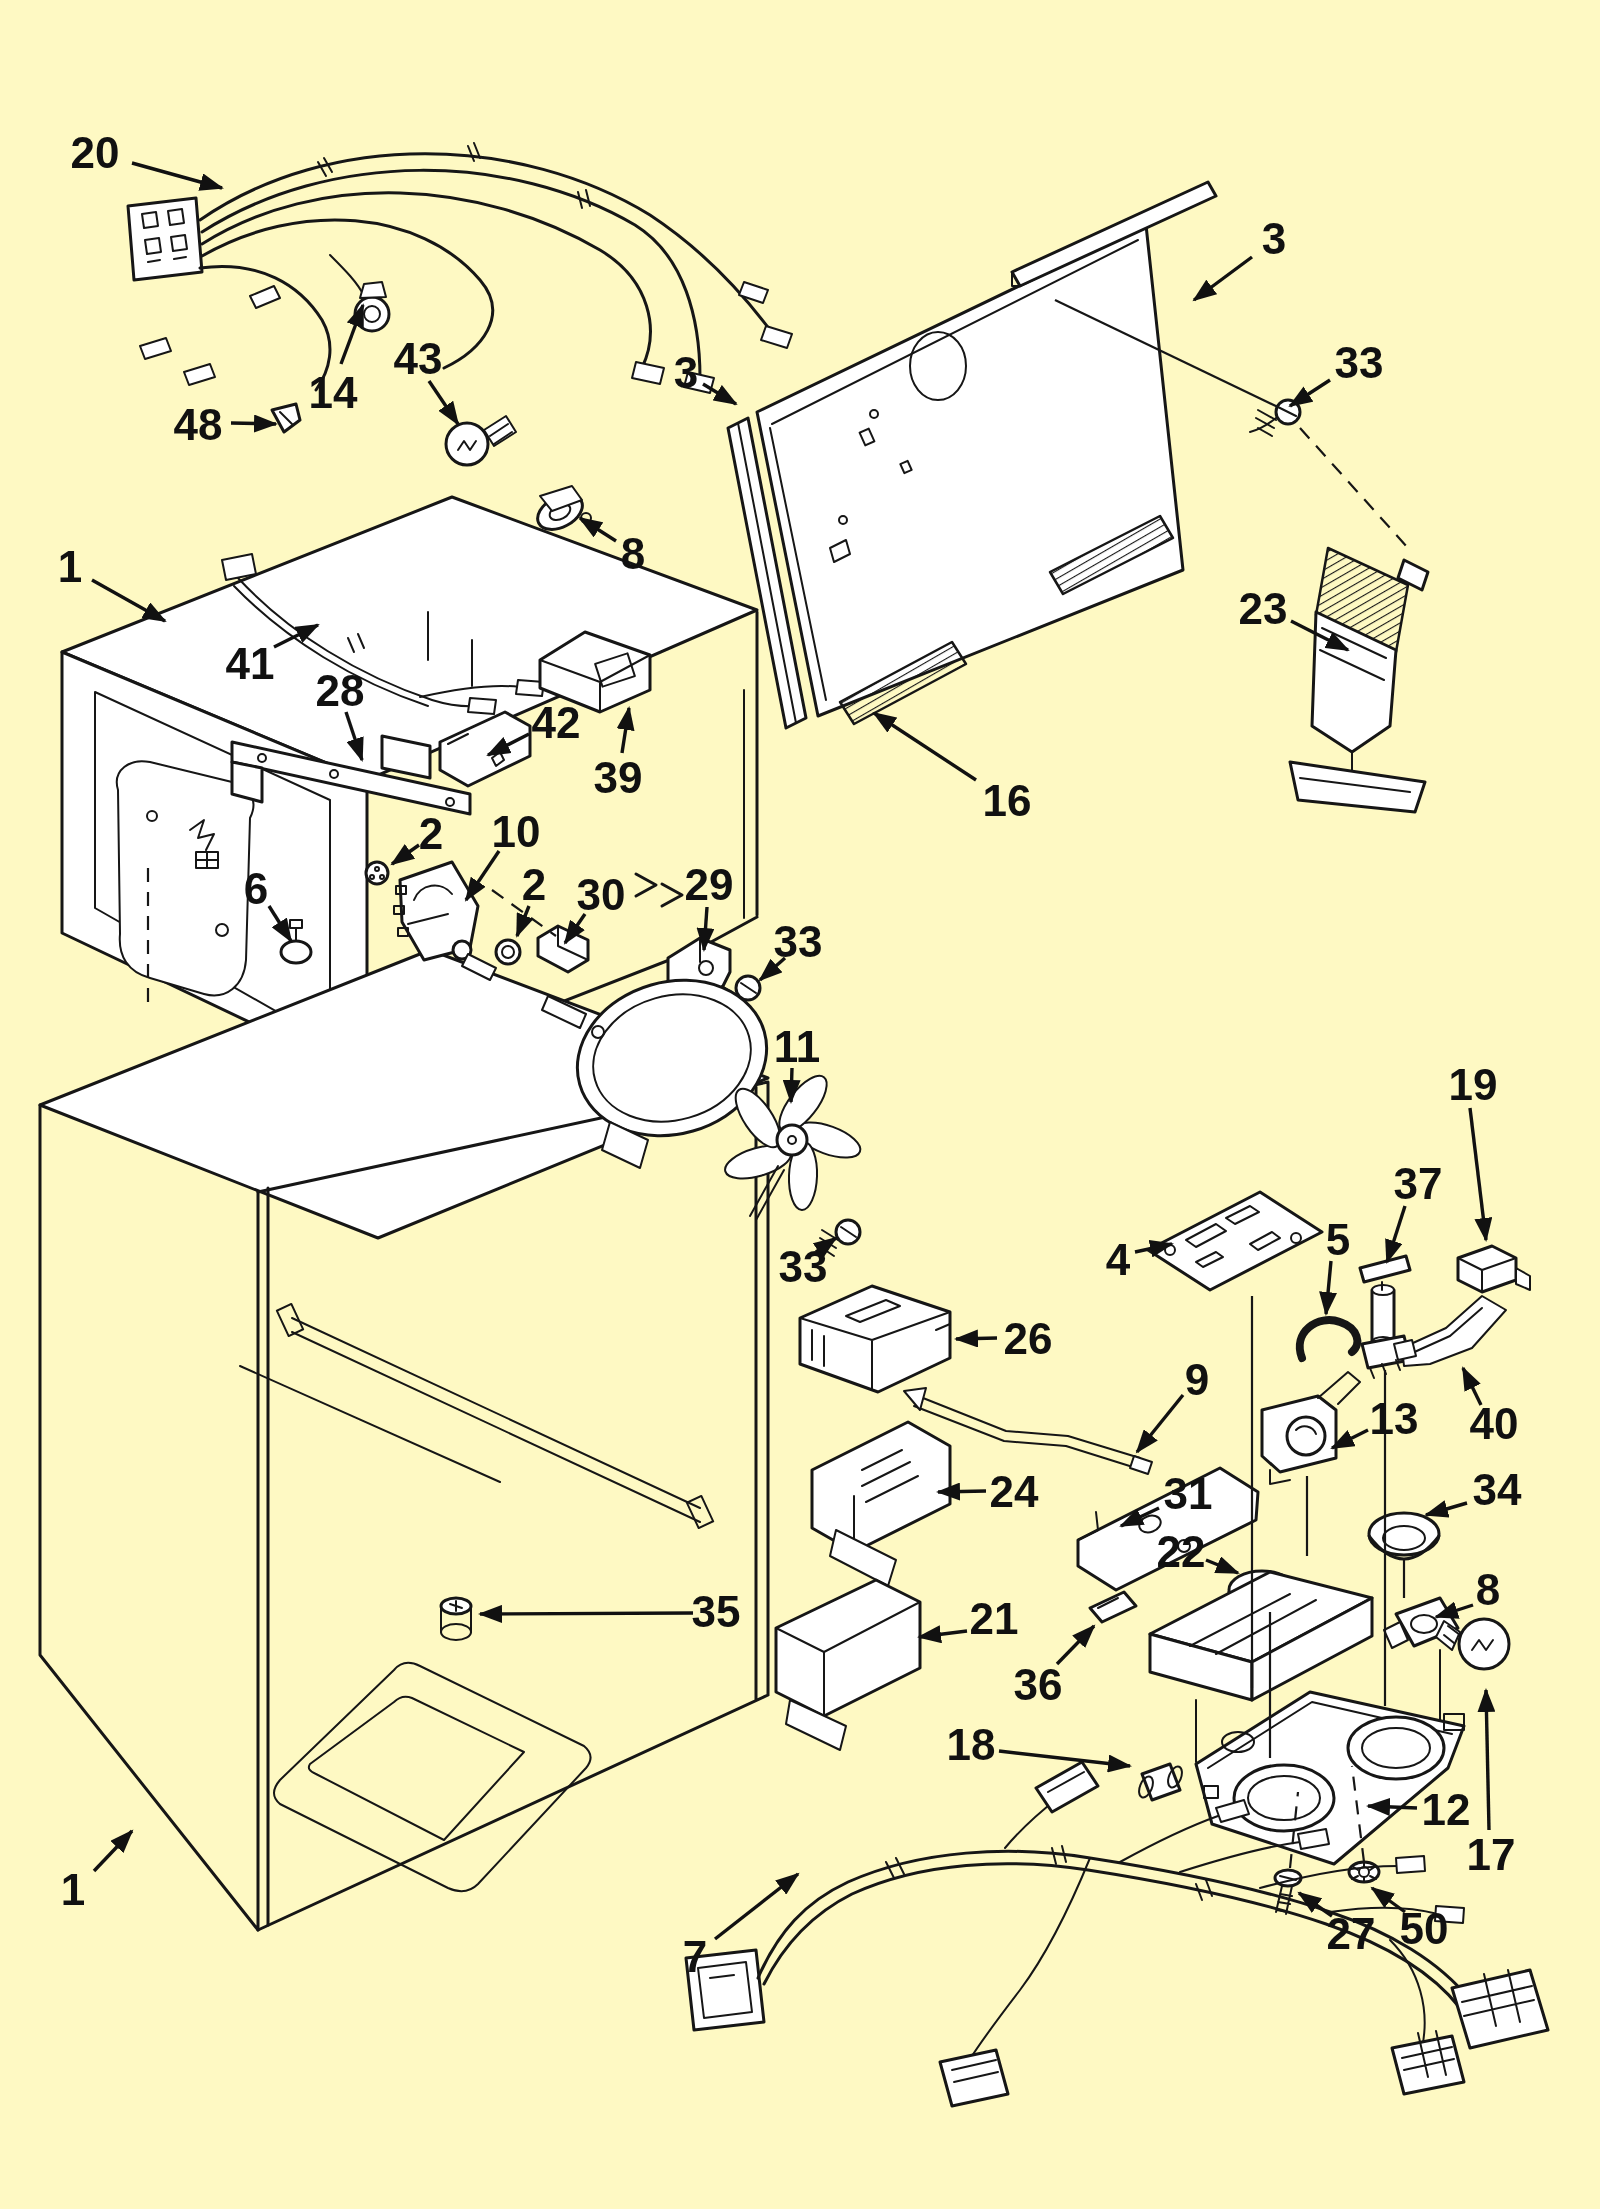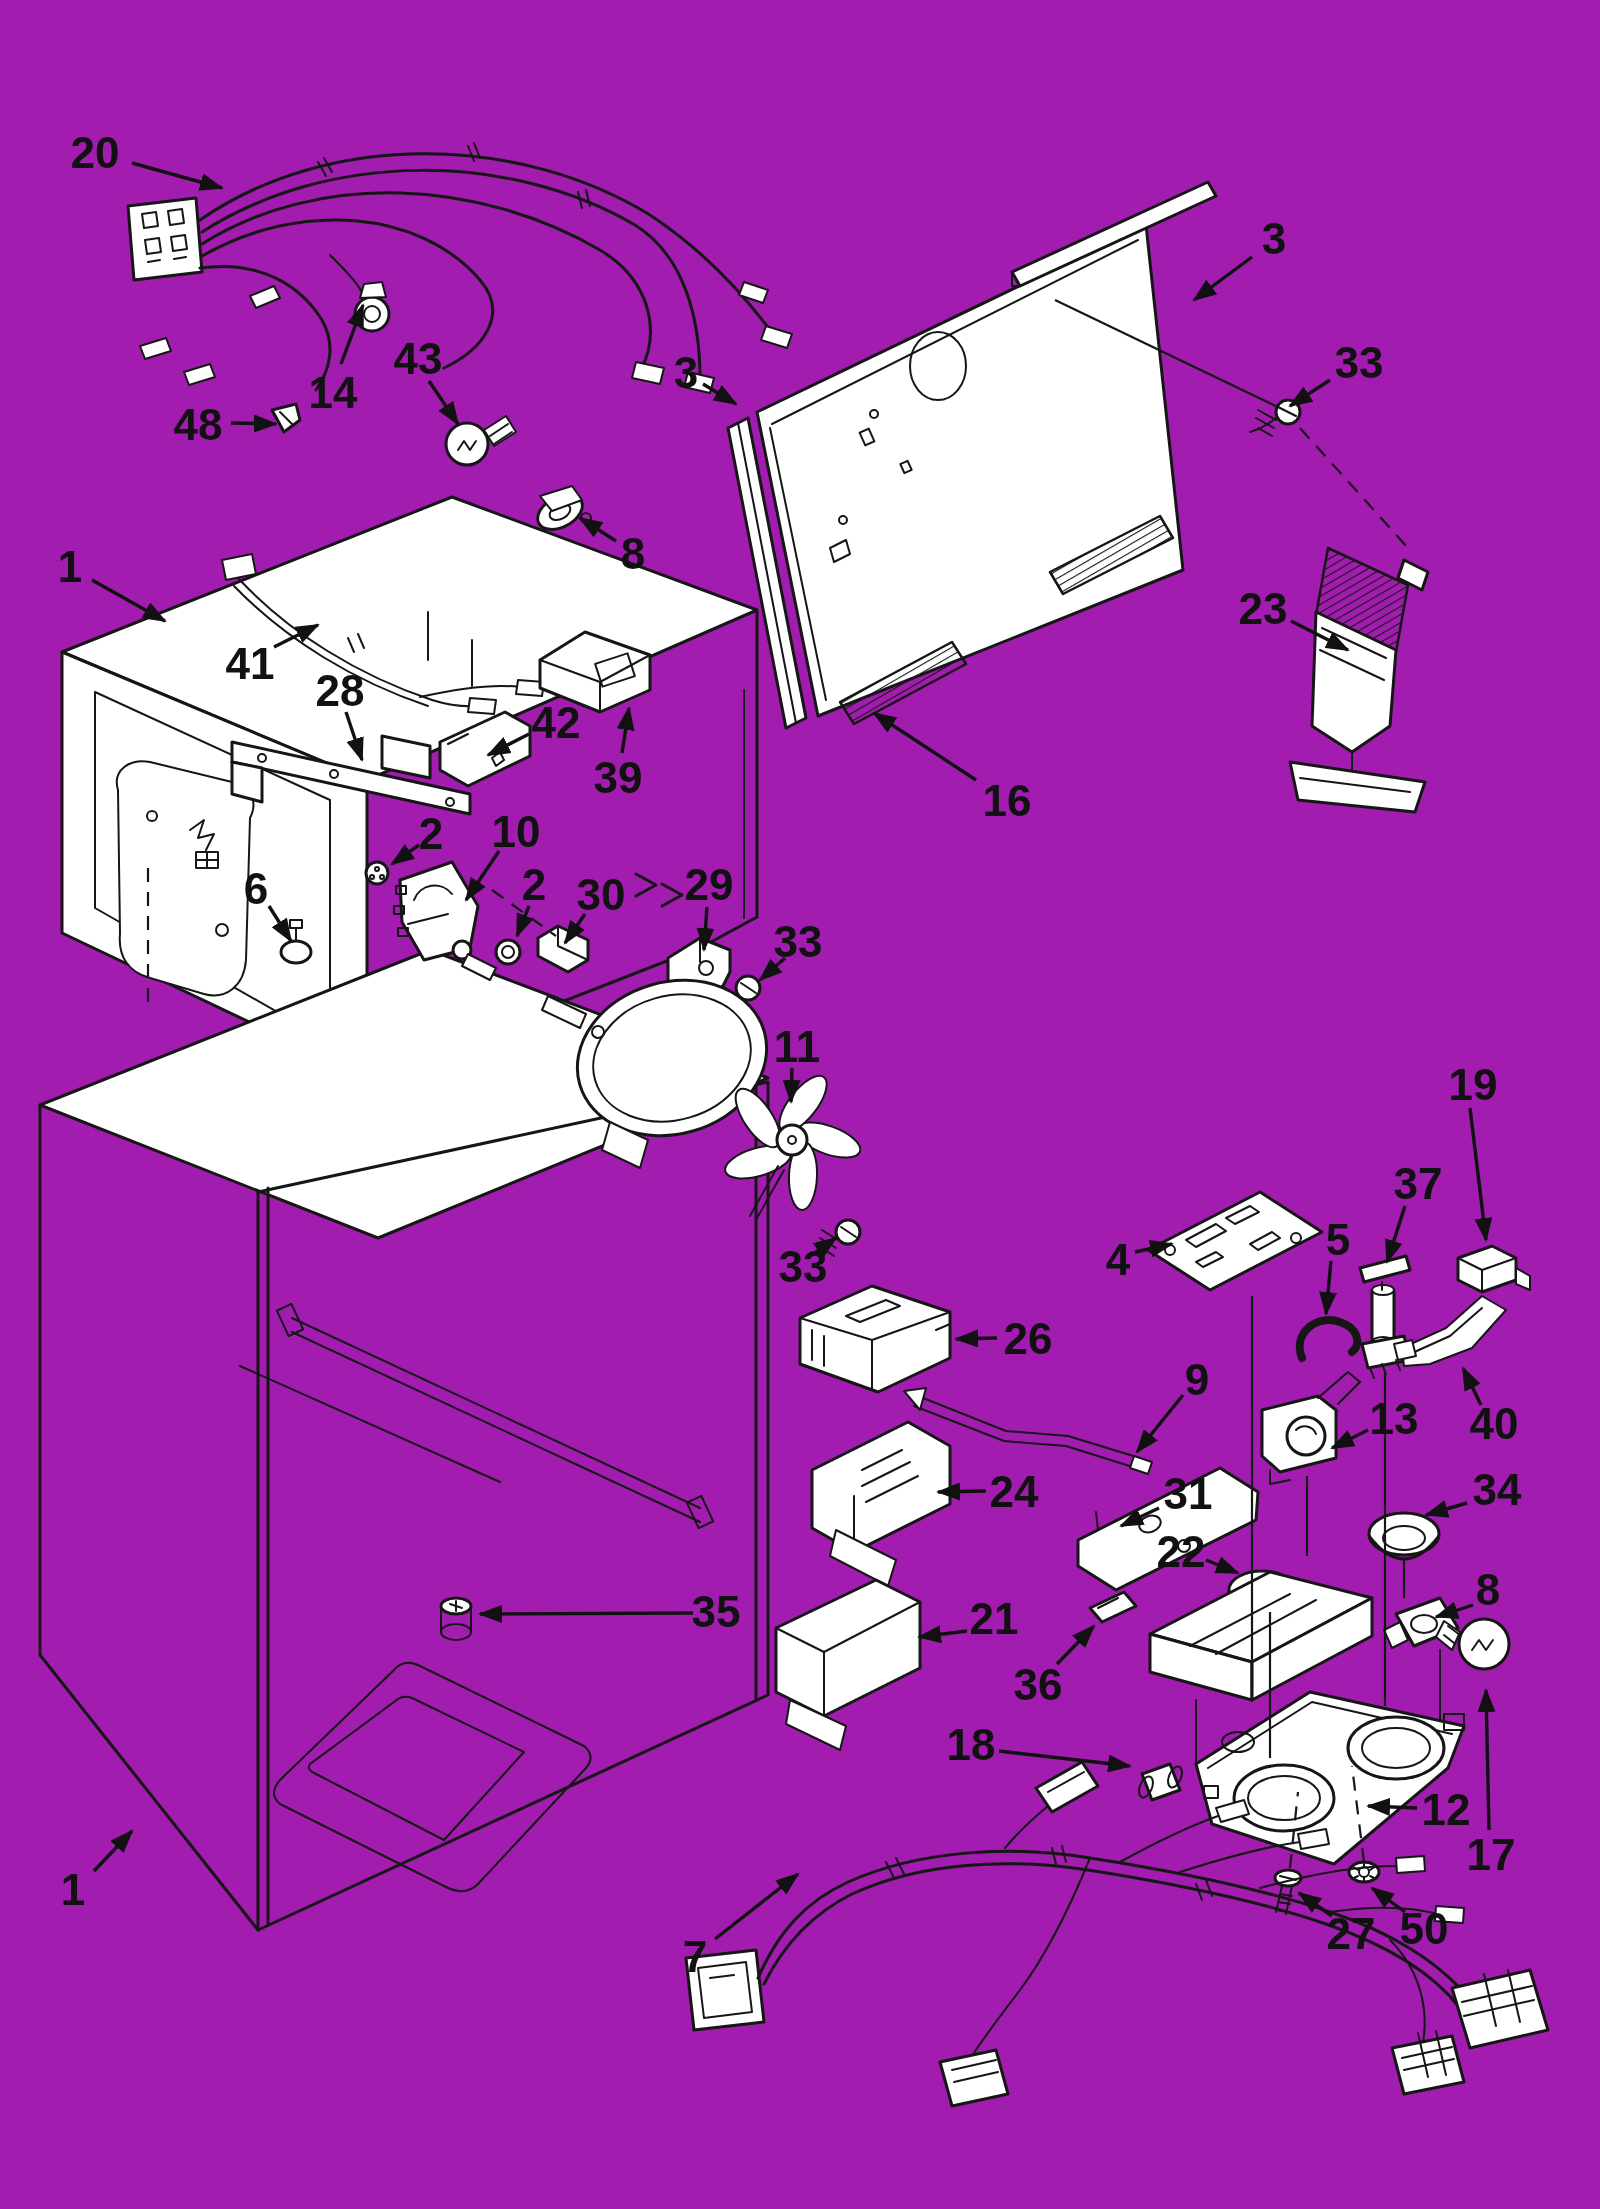--- a/index.html
+++ b/index.html
@@ -1,16 +1,16 @@
 <!DOCTYPE html>
 <html><head>
 <meta charset="utf-8">
 <style>
   html,body{margin:0;padding:0;background:#ffffff;}
-  .stage{position:relative;width:1600px;height:2209px;background:#a21caf;overflow:hidden;
+  .stage{position:relative;width:1600px;height:2209px;background:#fef9c3;overflow:hidden;
          font-family:"Liberation Sans", sans-serif;}
   svg{position:absolute;left:0;top:0;}
   .ink{stroke:#161616;fill:none;stroke-width:3;stroke-linecap:round;stroke-linejoin:round;}
   .inkf{stroke:#161616;fill:#ffffff;stroke-width:3;stroke-linejoin:round;}
   .thin{stroke-width:2;}
   .thick{stroke-width:8;}
   .hatchf{fill:url(#hatch);stroke:#161616;stroke-width:2.5;stroke-linejoin:round;}
   .callout-text{font-family:"Liberation Sans", sans-serif;font-weight:700;font-size:44px;
                 fill:#111111;text-anchor:middle;}
   .callout-line{stroke:#111111;stroke-width:3.4;fill:none;}

